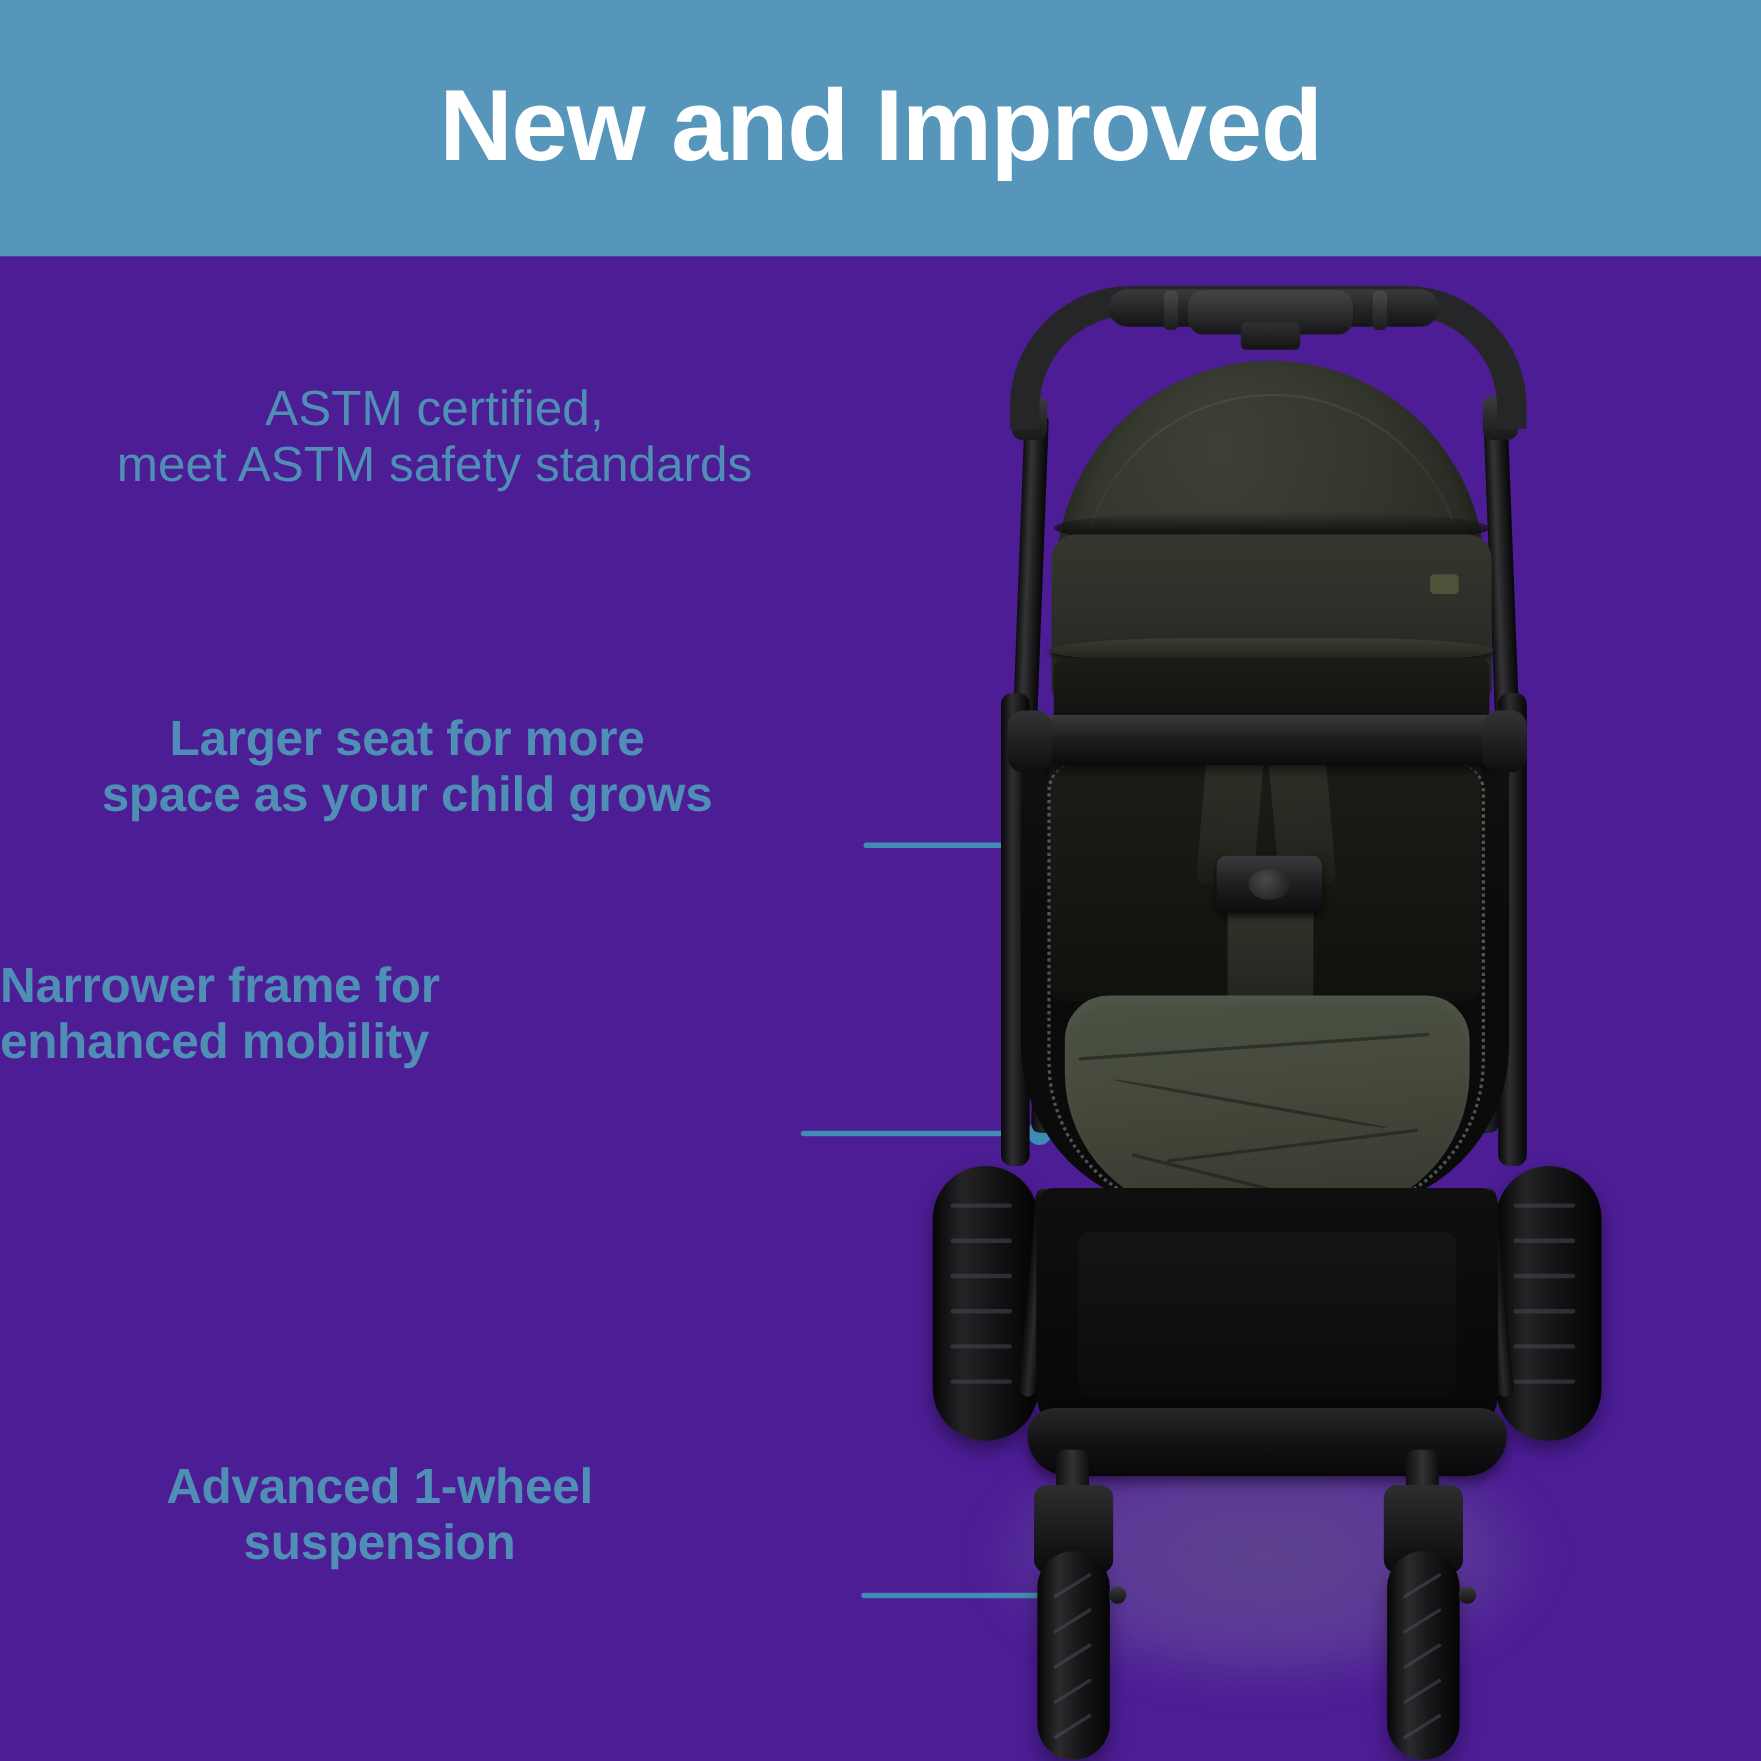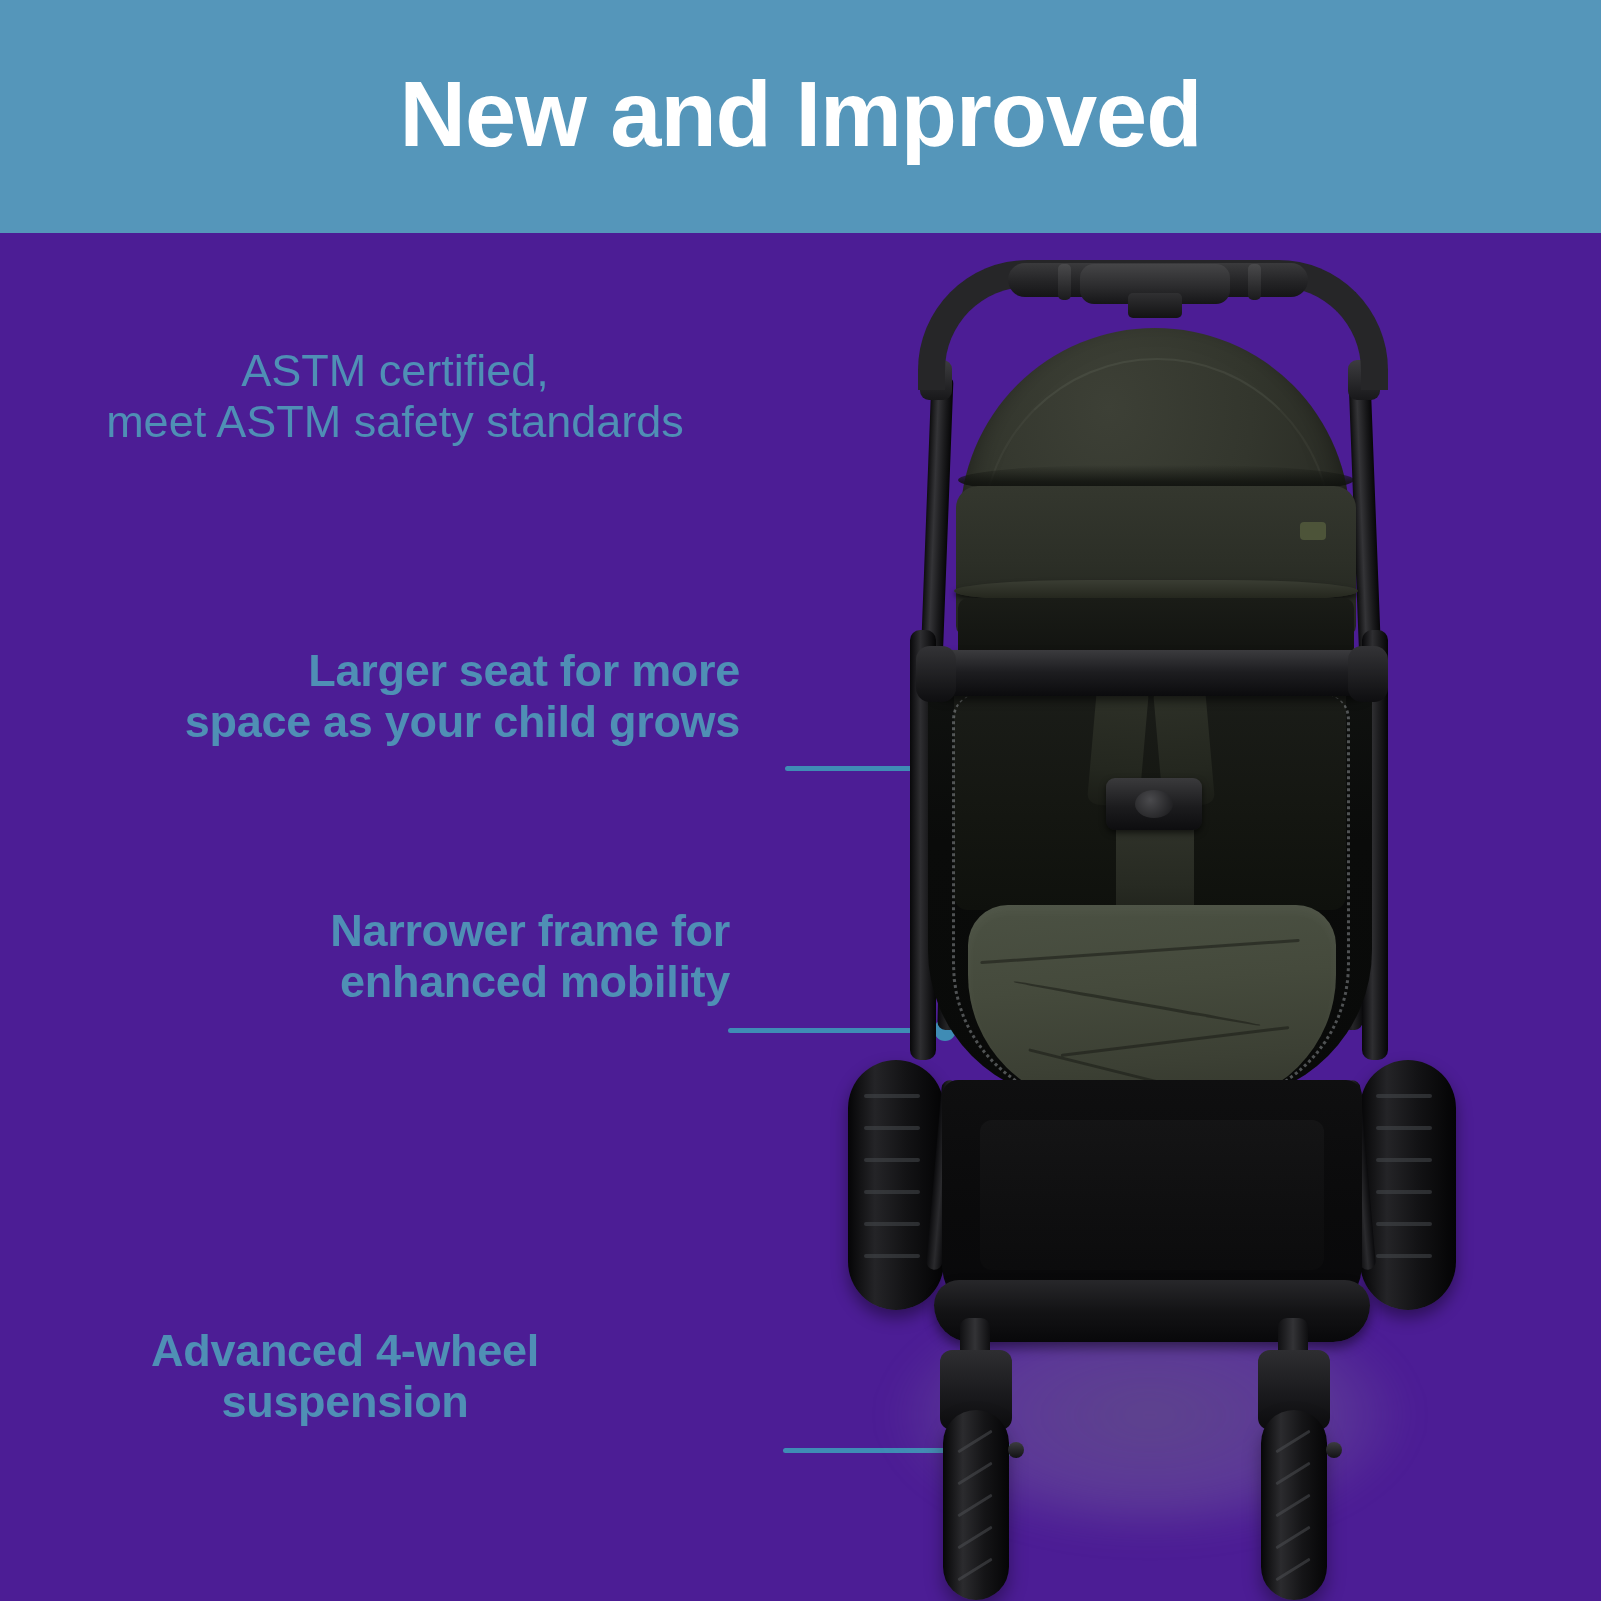--- a/index.html
+++ b/index.html
@@ -57,27 +57,26 @@
   }
 
   #text-cpsc {
     left: 0px; top: 345px;
     width: 790px;
     text-align: center;
   }
   #text-larger-seat {
     left: 0px; top: 645px;
     width: 740px;
-    text-align: right;
+    text-align: center;
   }
   #text-narrower {
-    left: 0px; top: 905px;
+    left: 0px; top: 870px;
     width: 690px;
-    text-align: right;
-    padding-left: 40px;
+    text-align: left;
   }
   #text-suspension {
     left: 0px; top: 1325px;
     width: 690px;
     text-align: center;
   }
 
   
   .callout-line {
     position: absolute;
@@ -424,21 +423,21 @@
 
   <div class="feature-text feature-light" id="text-cpsc">ASTM certified,
 meet ASTM safety standards</div>
 
   <div class="feature-text feature-bold" id="text-larger-seat">Larger seat for more
 space as your child grows</div>
 
   <div class="feature-text feature-bold" id="text-narrower">Narrower frame for
 enhanced mobility</div>
 
-  <div class="feature-text feature-bold" id="text-suspension">Advanced 4-wheel
+  <div class="feature-text feature-bold" id="text-suspension">Advanced 1-wheel
 suspension</div>
 
   <div class="callout-line" id="callout-line-1"></div>
   <div class="callout-dot" id="callout-dot-1"></div>
 
   <div class="callout-line" id="callout-line-2"></div>
   <div class="callout-dot" id="callout-dot-2"></div>
 
   <div class="callout-line" id="callout-line-3"></div>
   <div class="callout-dot" id="callout-dot-3"></div>

